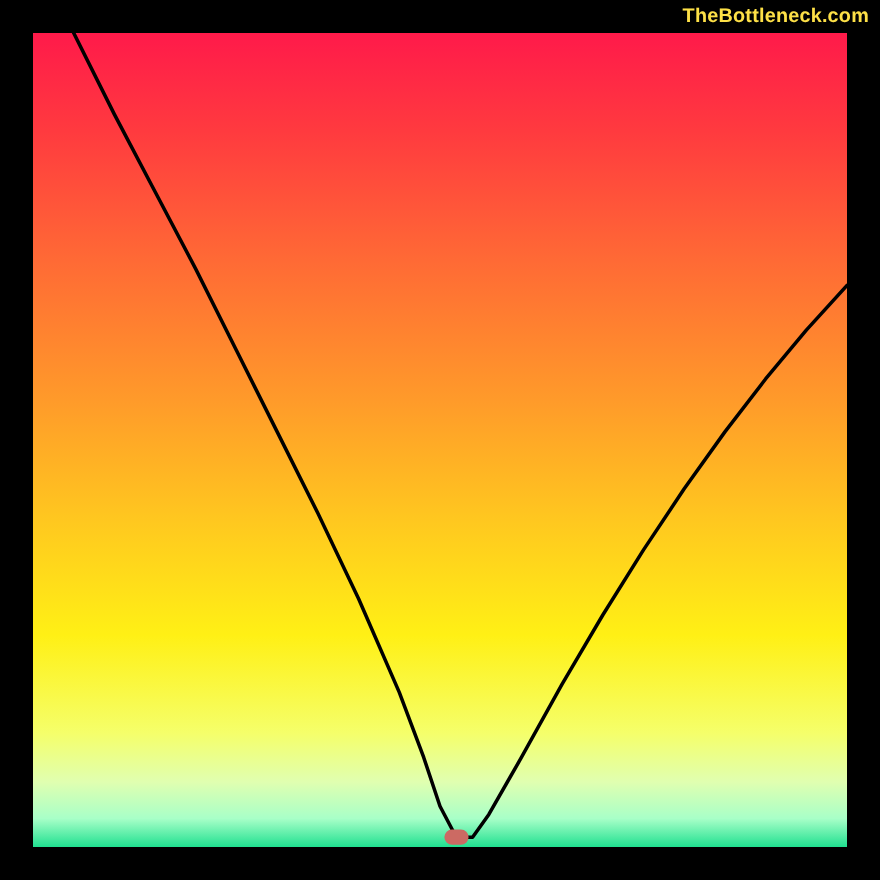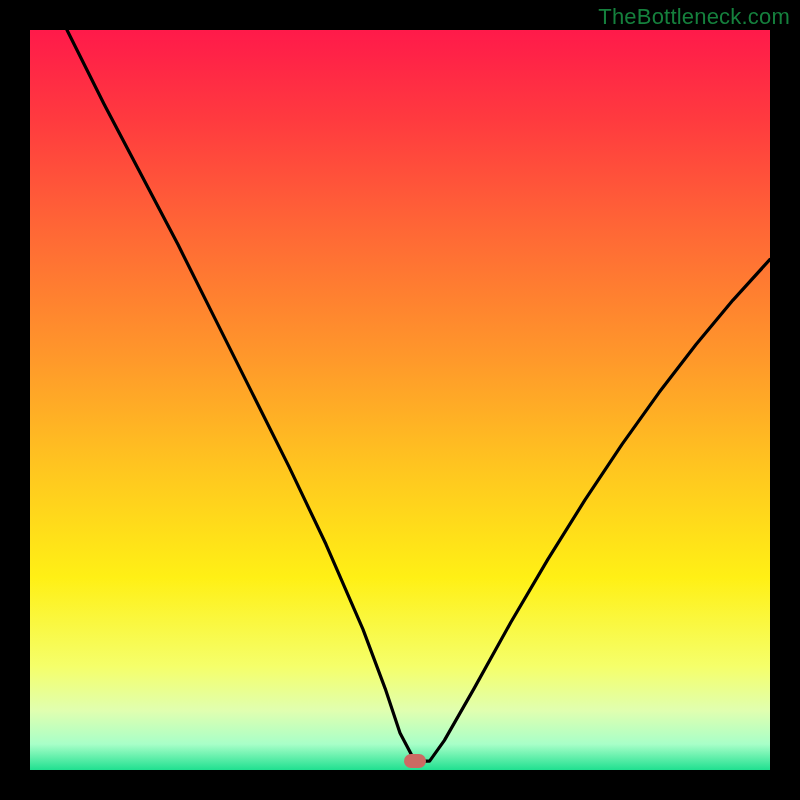--- a/index.html
+++ b/index.html
@@ -16,23 +16,23 @@
     top: 0;
     left: 0;
     width: 800px;
     height: 800px;
     background: #000;
   }
   .watermark {
     position: absolute;
     top: 4px;
     right: 10px;
-    color: #15803d;
-    font-size: 22px;
-    font-weight: 400;
+    color: #fde047;
+    font-size: 18px;
+    font-weight: 700;
     letter-spacing: 0.2px;
     user-select: none;
   }
   .plot {
     position: absolute;
     left: 30px;
     top: 30px;
     width: 740px;
     height: 740px;
   }

